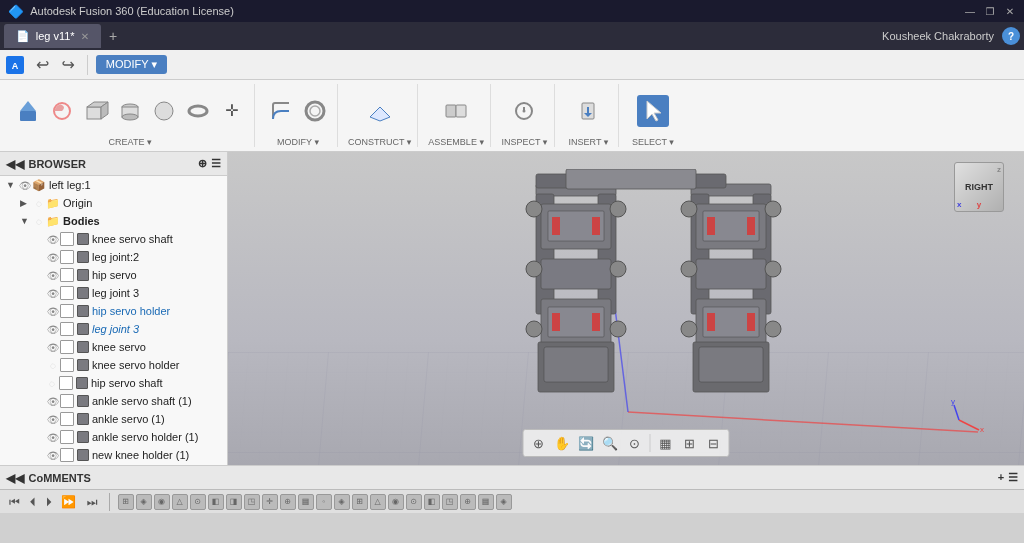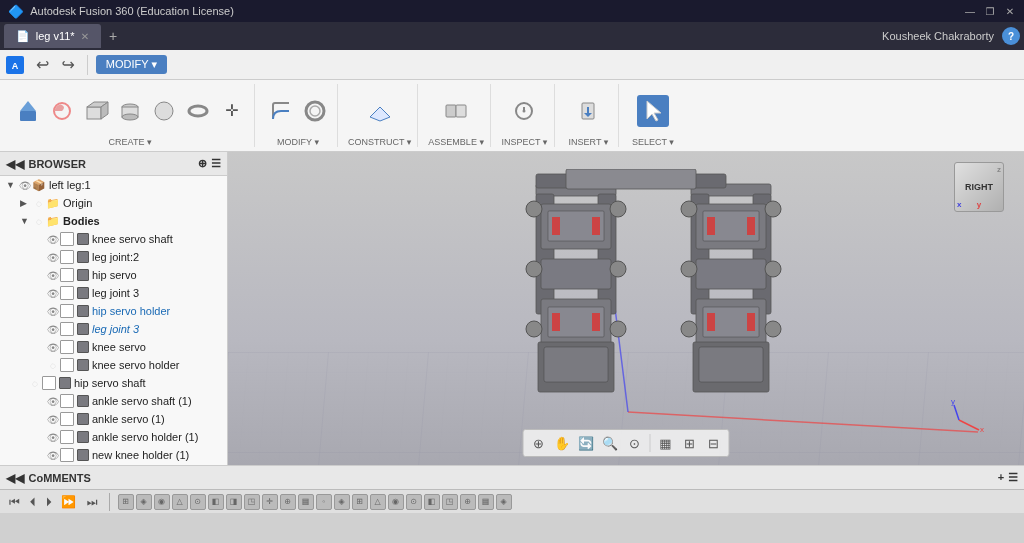--- a/index.html
+++ b/index.html
@@ -526,21 +526,21 @@
           <span style="width: 12px; height: 12px; display: inline-block; background: rgb(122, 122, 128); border: 1px solid rgb(85, 85, 85); margin-right: 3px; border-radius: 1px; flex-shrink: 0;"></span>
           <span class="tree-label">knee servo</span>
         </div>
         <div class="tree-item" style="padding-left: 34px;">
           <span class="tree-arrow"></span>
           <span class="eye-icon" style="opacity: 0.4; font-size: 10px;">◌</span>
           <span class="checkbox-icon"></span>
           <span style="width: 12px; height: 12px; display: inline-block; background: rgb(122, 122, 128); border: 1px solid rgb(85, 85, 85); margin-right: 3px; border-radius: 1px; flex-shrink: 0;"></span>
           <span class="tree-label">knee servo holder</span>
         </div>
-        <div class="tree-item" style="padding-left: 16px;">
+        <div class="tree-item" style="padding-left: 33px;">
           <span class="tree-arrow"></span>
           <span class="eye-icon" style="opacity: 0.4; font-size: 10px;">◌</span>
           <span class="checkbox-icon"></span>
           <span style="width: 12px; height: 12px; display: inline-block; background: rgb(122, 122, 128); border: 1px solid rgb(85, 85, 85); margin-right: 3px; border-radius: 1px; flex-shrink: 0;"></span>
           <span class="tree-label">hip servo shaft</span>
         </div>
         <div class="tree-item" style="padding-left: 34px;">
           <span class="tree-arrow"></span>
           <span class="eye-icon" style="opacity: 1; font-size: 10px;">👁</span>
           <span class="checkbox-icon"></span>

